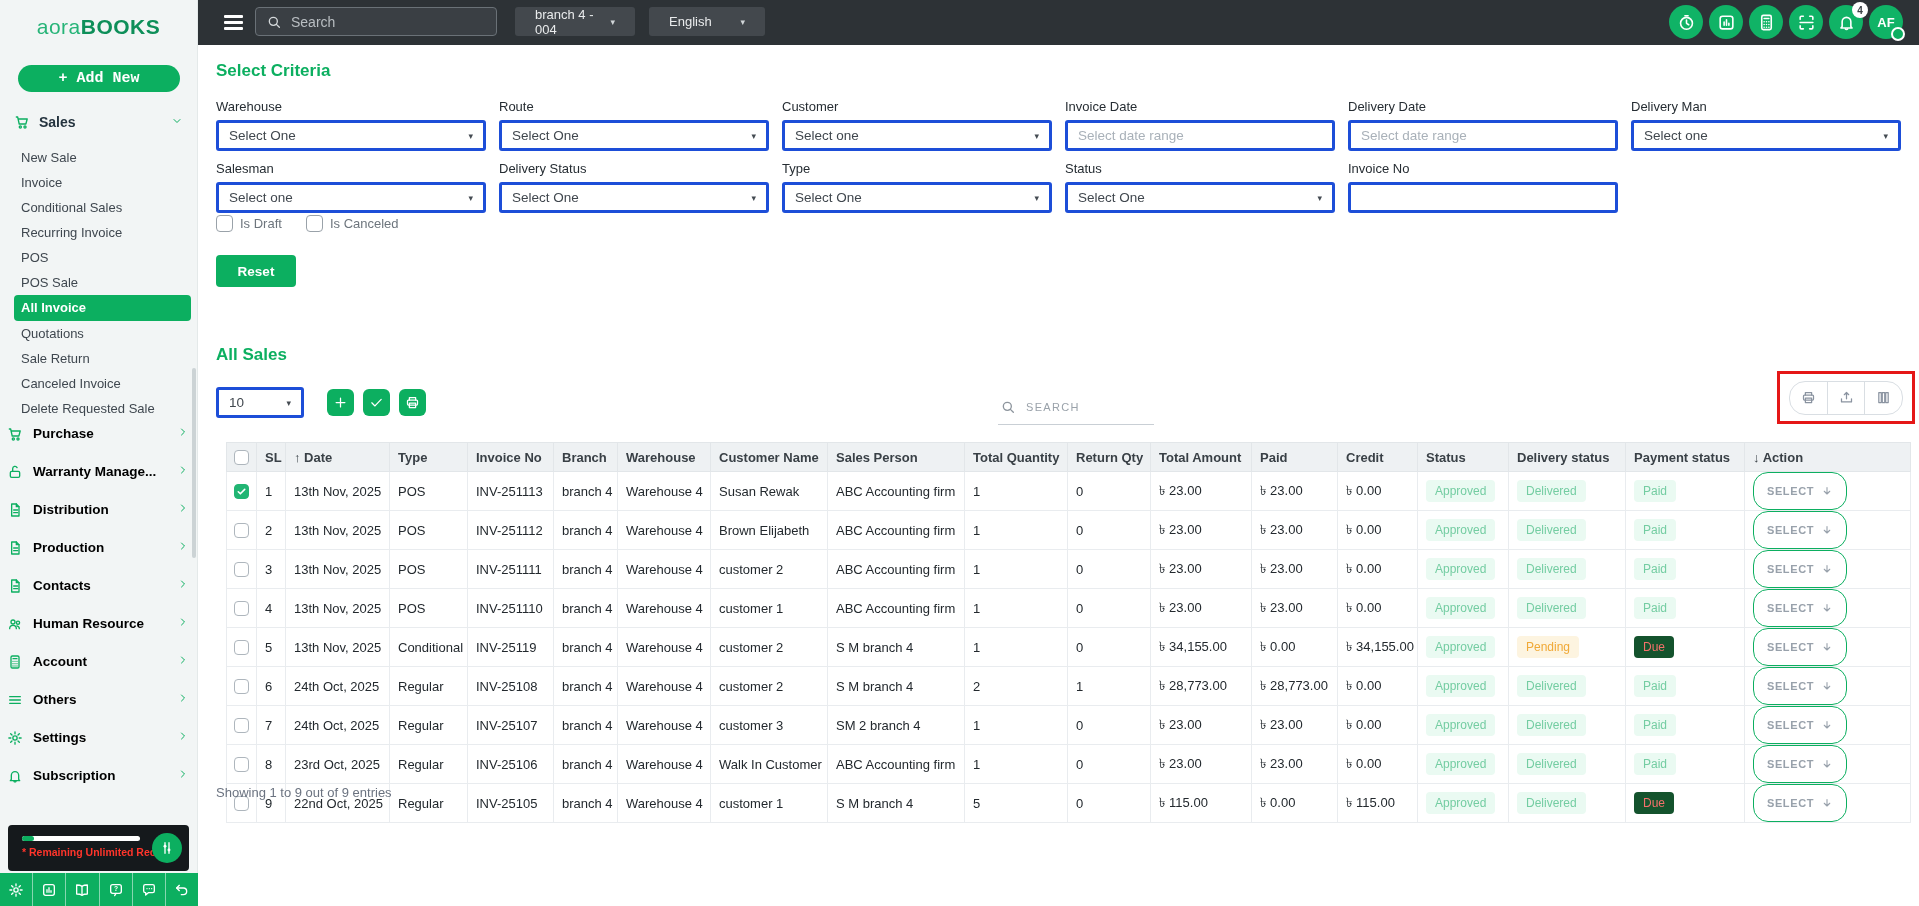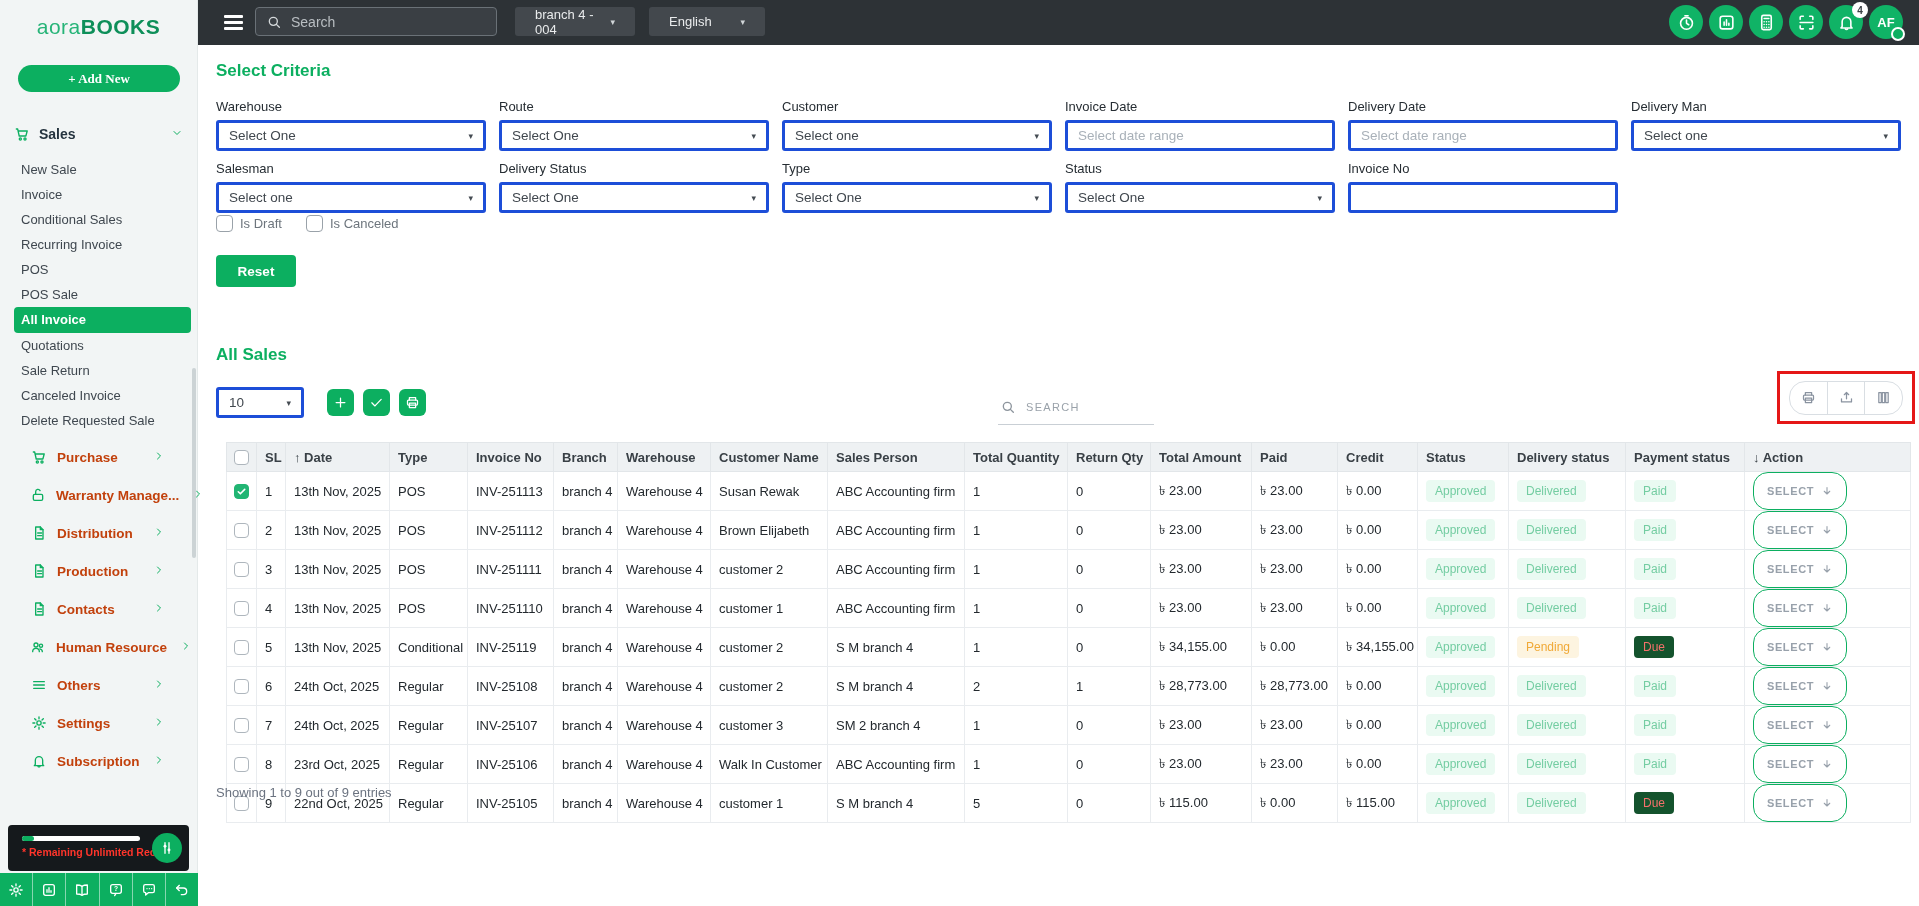--- a/index.html
+++ b/index.html
@@ -8,34 +8,34 @@
   .icn{display:inline-flex;align-items:center;justify-content:center}
   .icn svg{width:16px;height:16px;display:block}
 
   
   .sidebar{position:absolute;left:0;top:0;width:198px;height:906px;background:#f2f5f5;
            border-right:1px solid #e4e9e9;z-index:3;box-sizing:border-box}
   .logo{padding-top:15px;text-align:center;font-size:21px;letter-spacing:.5px;user-select:none}
   .lg1{color:#27b478;font-weight:400}
   .lg2{color:#0e8f59;font-weight:700}
   .add-new{display:block;margin:26px 18px 0;width:162px;height:27px;border:none;border-radius:14px;
-           background:#0caf60;color:#fff;font-size:13px;font-weight:bold;cursor:pointer;
-           font-family:Liberation Serif, serif}
-  .sales-head{margin-top:28px;height:28px;display:flex;align-items:center;padding:0 14px;gap:9px;
+           background:#0caf60;color:#fff;font-size:15px;font-weight:bold;cursor:pointer;
+           font-family:Liberation Mono, monospace}
+  .sales-head{margin-top:16px;height:28px;display:flex;align-items:center;padding:0 14px;gap:9px;
               font-size:14px;font-weight:bold;color:#24333e;cursor:pointer}
   .sales-head .icn{color:#0caf60}
   .chev{margin-left:auto;color:#5b646c}
   .chev svg{width:12px;height:12px}
   #salesSub{padding-top:9px}
   .sub-item{height:25px;line-height:25px;margin:0 6px 0 14px;padding-left:7px;font-size:13px;
             color:#3f474f;cursor:pointer;border-radius:4px;white-space:nowrap}
   .sub-item.active{background:#0caf60;color:#fff;font-weight:bold;height:26px;line-height:26px}
   #sections{padding-top:5px}
-  .section-row{height:38px;display:flex;align-items:center;padding:0 30px;gap:10px;font-size:13.5px;
-               font-weight:bold;color:#c2410c;cursor:pointer;white-space:nowrap}
+  .section-row{height:38px;display:flex;align-items:flex-start;padding:0 6px;gap:10px;font-size:13.5px;
+               font-weight:bold;color:#000000;cursor:pointer;white-space:nowrap}
   .section-row .icn{color:#0caf60;width:17px}
   .sb-scroll{position:absolute;right:1px;top:368px;width:4px;height:190px;background:#ccd3d5;border-radius:2px}
 
   .usage{position:absolute;left:8px;right:8px;top:825px;height:46px;background:#15191c;border-radius:4px;
          padding:9px 12px 0 14px;box-sizing:border-box}
   .track{width:118px;height:5px;background:#fff;border-radius:3px;margin-top:2px}
   .fill{height:5px;background:#0caf60;border-radius:3px;width:10%}
   .utext{margin-top:5px;font-size:10.5px;font-weight:bold;white-space:nowrap}
   .ured{color:#ff352b}
   .upct{color:#f3f4f5;margin-left:1px}
@@ -244,20 +244,35 @@
         <div class="section-row">
           <span class="icn">
             <svg viewBox="0 0 24 24" fill="none" stroke="currentColor" stroke-width="2" stroke-linecap="round" stroke-linejoin="round">
               <circle cx="9" cy="9" r="3"></circle>
               <circle cx="16.5" cy="10" r="2.4"></circle>
               <path d="M4 19c0-2.8 2.2-5 5-5s5 2.2 5 5"></path>
               <path d="M14.8 14.7c2.2.4 3.7 2.2 3.7 4.3"></path>
             </svg>
           </span>
           <span>Human Resource</span>
+          <span class="chev"><span class="icn">
+              <svg viewBox="0 0 24 24" fill="none" stroke="currentColor" stroke-width="2" stroke-linecap="round" stroke-linejoin="round">
+                <path d="M9 6l6 6-6 6"></path>
+              </svg>
+            </span></span>
+        </div>
+        <div class="section-row">
+          <span class="icn">
+            <svg viewBox="0 0 24 24" fill="none" stroke="currentColor" stroke-width="2" stroke-linecap="round" stroke-linejoin="round">
+              <rect x="6" y="3" width="12" height="18" rx="2"></rect>
+              <path d="M9 7h6"></path>
+              <path d="M9 11h.01M12 11h.01M15 11h.01M9 14.5h.01M12 14.5h.01M15 14.5h.01M9 18h.01M12 18h.01M15 18h.01"></path>
+            </svg>
+          </span>
+          <span>Account</span>
           <span class="chev"><span class="icn">
               <svg viewBox="0 0 24 24" fill="none" stroke="currentColor" stroke-width="2" stroke-linecap="round" stroke-linejoin="round">
                 <path d="M9 6l6 6-6 6"></path>
               </svg>
             </span></span>
         </div>
         <div class="section-row">
           <span class="icn">
             <svg viewBox="0 0 24 24" fill="none" stroke="currentColor" stroke-width="2" stroke-linecap="round" stroke-linejoin="round">
               <path d="M4 7h16M4 12h16M4 17h16"></path>

